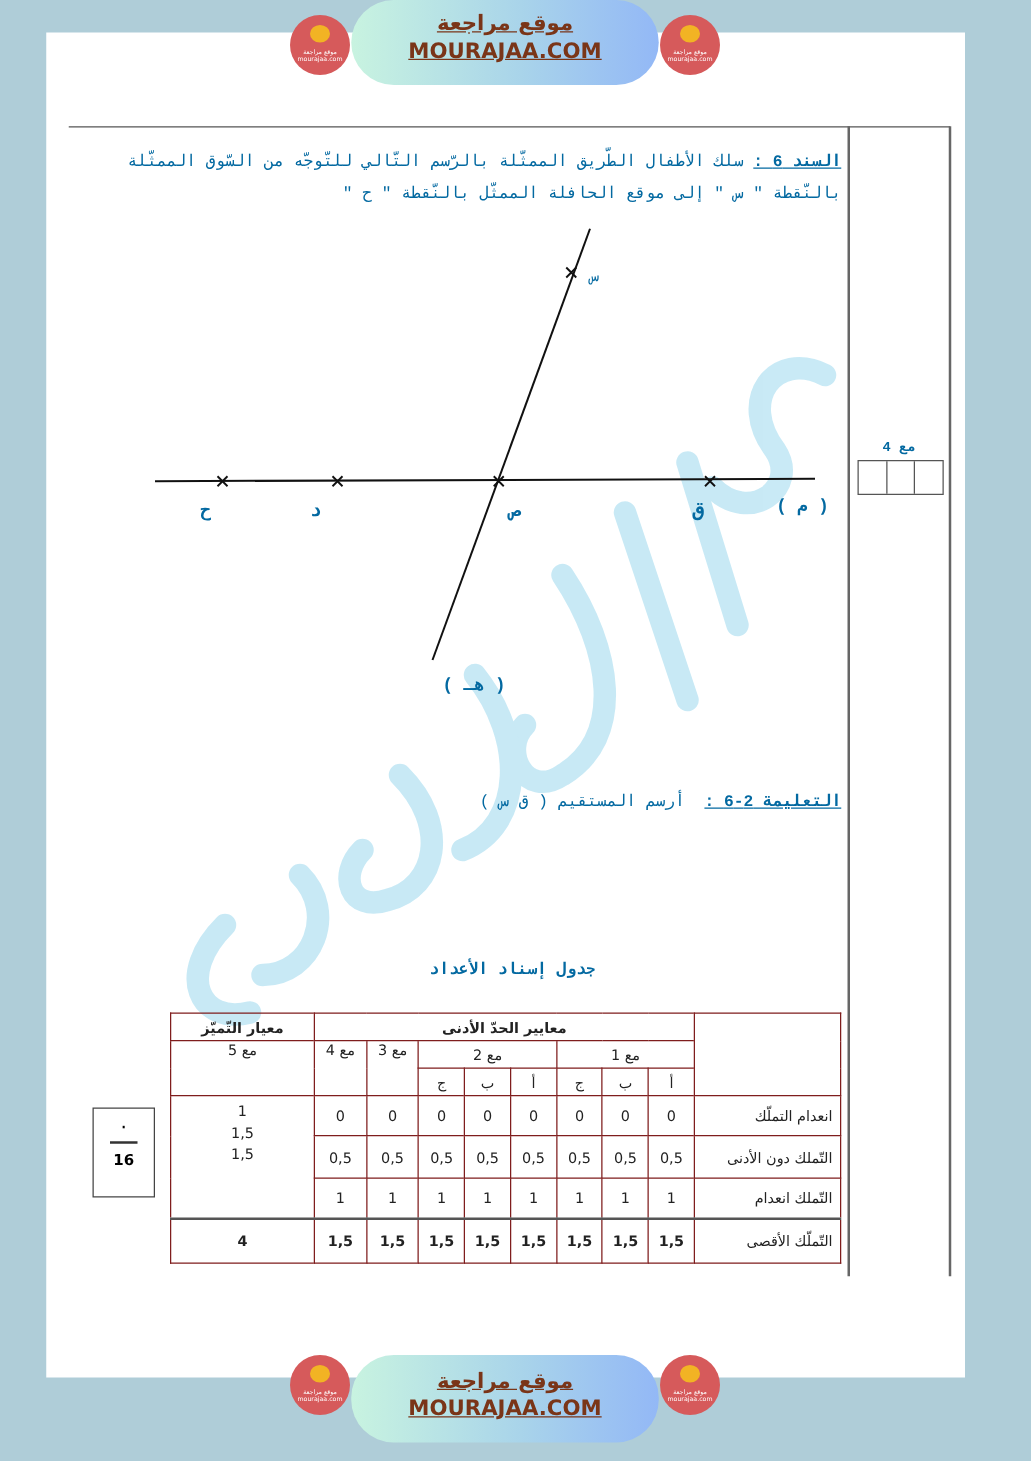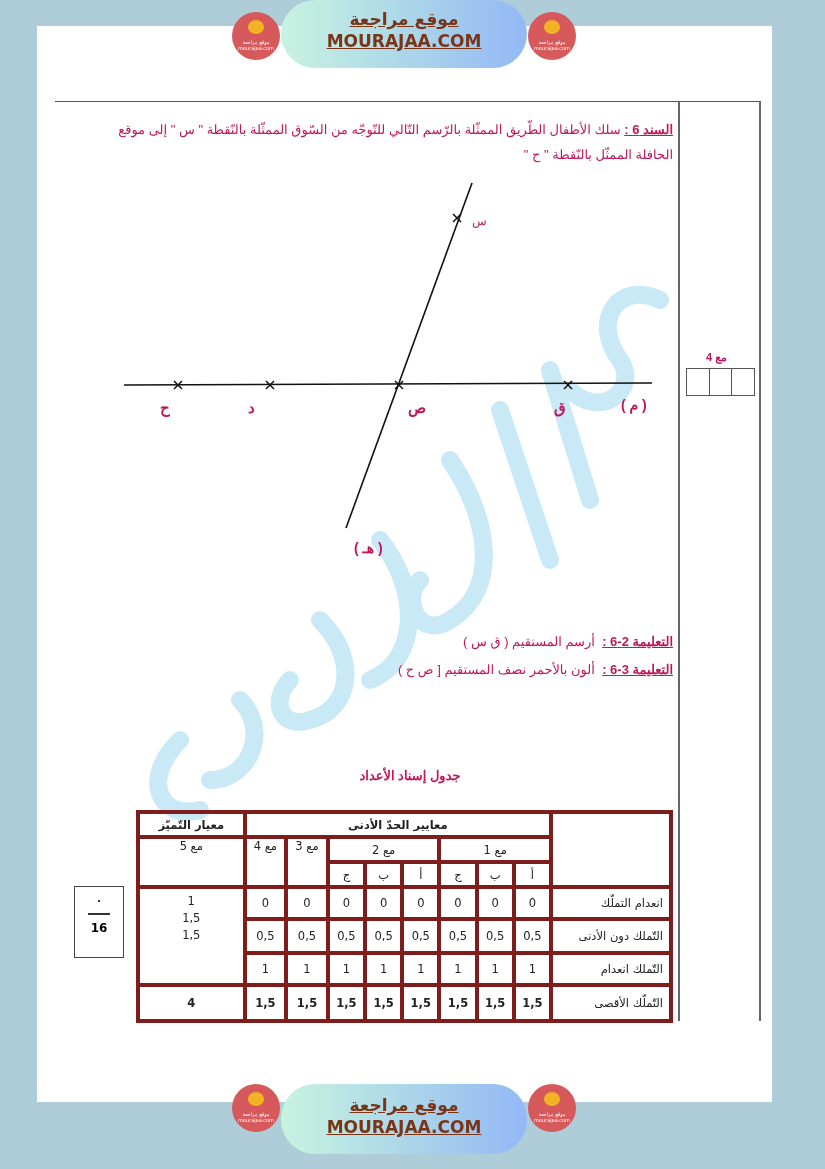--- a/index.html
+++ b/index.html
@@ -6,32 +6,32 @@
   body{width:825px;height:1169px;position:relative;overflow:hidden;background:#afcdd8;font-family:"DejaVu Sans",sans-serif;}
   .page{position:absolute;left:37px;top:26px;width:735px;height:1076px;background:#fff;}
   .banner{position:absolute;left:281px;width:246px;height:68px;border-radius:34px;background:linear-gradient(90deg,#c8f3e0,#a9d4ea 55%,#93b8f6);text-align:center;color:#7a3518;font-weight:bold;}
   .banner .ar{font-size:17px;line-height:22px;padding-top:8px;text-decoration:underline;}
   .banner .en{font-size:17px;line-height:22px;text-decoration:underline;font-family:"DejaVu Sans",sans-serif;}
   .badge{position:absolute;width:48px;height:48px;border-radius:50%;background:#d65a5b;}
   .badge .dot{position:absolute;left:16px;top:8px;width:16px;height:14px;border-radius:50%;background:#f2b324;}
   .badge .txt{position:absolute;left:0;top:27px;width:48px;text-align:center;font-size:5px;color:#fff;line-height:6px;}
   .frame{position:absolute;left:55px;top:101px;width:705px;height:920px;border-top:1.5px solid #555;}
   .vline{position:absolute;background:#666;width:1.5px;}
-  .ar-text{direction:rtl;font-family:Liberation Sans, sans-serif;color:#be185d;}
+  .ar-text{direction:rtl;font-family:Liberation Mono, monospace;color:#0369a1;}
   .sanad{position:absolute;right:152px;top:117px;width:590px;font-size:13px;line-height:25px;text-align:right;}
   .u{text-decoration:underline;font-weight:bold;}
   .mbox{position:absolute;left:686px;top:368px;width:67px;height:26px;display:flex;border:1px solid #555;}
   .mbox div{flex:1;border-left:1px solid #555;}
   .mbox div:first-child{border-left:none;}
   .mlabel{position:absolute;left:706px;top:351px;font-size:11px;font-weight:bold;}
   .tasks{position:absolute;right:152px;top:630px;font-size:13px;line-height:24px;text-align:right;}
   .tasks .row{white-space:nowrap;}
   .tbl-title{position:absolute;left:320px;top:768px;width:180px;text-align:center;font-size:13px;font-weight:bold;}
   table.grade{position:absolute;left:136px;top:810px;width:537px;border-collapse:collapse;font-size:11.5px;direction:rtl;}
-  table.grade td{border:4px solid #7f1d1d;text-align:center;height:21px;padding:0;color:#222;}
+  table.grade td{border:1px solid #7f1d1d;text-align:center;height:21px;padding:0;color:#222;}
   table.grade td.lbl{font-weight:normal;text-align:right;padding-right:6px;width:110px;}
   .score{position:absolute;left:74px;top:886px;width:48px;height:70px;border:1.5px solid #444;text-align:center;}
   .watermark{position:absolute;left:120px;top:260px;width:580px;height:580px;pointer-events:none;}
 </style>
 </head>
 <body>
 
 <div class="page"></div>
 
 <div class="badge" style="left:232px;top:12px;">
@@ -95,24 +95,20 @@
     <div></div>
     <div></div>
     <div></div>
   </div>
 
 <div class="ar-text tasks">
   <div class="row">
     <span class="u">التعليمة 2-6 :</span>&nbsp;
     <span>أرسم المستقيم ( ق س )</span>
   </div>
-  <div class="row" style="margin-top:4px;">
-    <span class="u">التعليمة 3-6 :</span>&nbsp;
-    <span>ألون بالأحمر نصف المستقيم [ ص ح )</span>
-  </div>
 </div>
 
 <div class="ar-text tbl-title">جدول إسناد الأعداد</div>
 <table class="grade">
   <tbody>
       <tr>
     <td rowspan="3"></td>
     <td colspan="8" style="font-weight:bold;">معايير الحدّ الأدنى</td>
     <td style="font-weight:bold;">معيار التّميّز</td>
   </tr>

